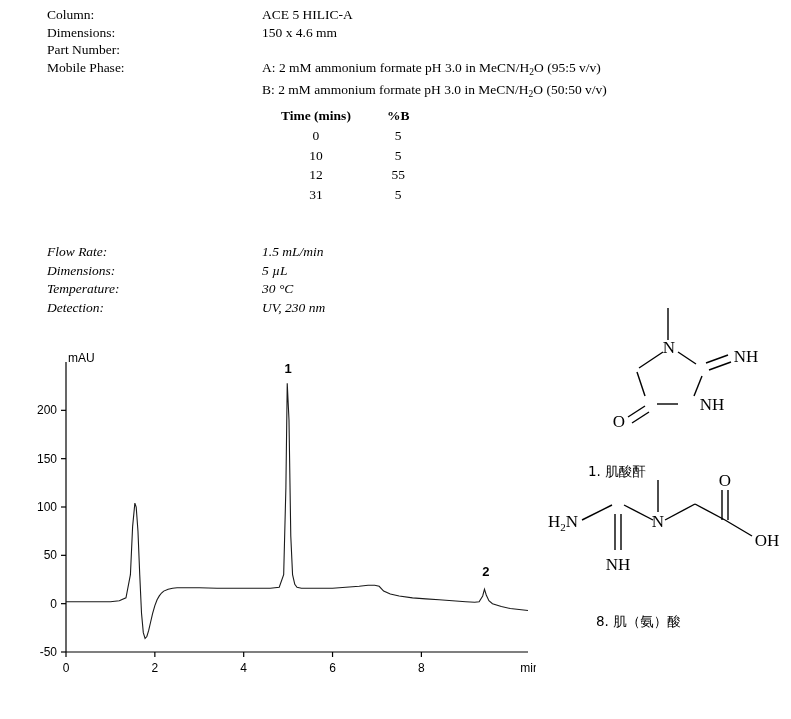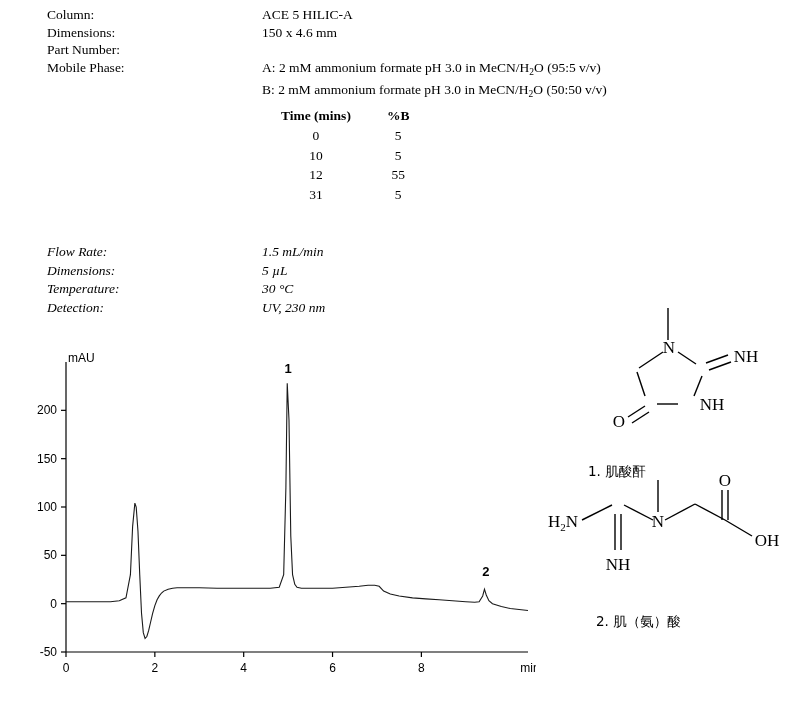--- a/index.html
+++ b/index.html
@@ -213,15 +213,15 @@
       </g>
       <g class="chemtext" fill="#000" text-anchor="middle">
         <text x="43" y="57">H<tspan class="chemsub" dy="4">2</tspan><tspan dy="-4">N</tspan></text>
         <text x="138" y="57">N</text>
         <text x="98" y="100">NH</text>
         <text x="205" y="16">O</text>
         <text x="247" y="76">OH</text>
       </g>
     </svg>
   </div>
-  <div class="cap cap2">2. 肌（氨）酸</div>
+  <div class="cap cap2">8. 肌（氨）酸</div>
 
 </div>
 
 </body></html>

